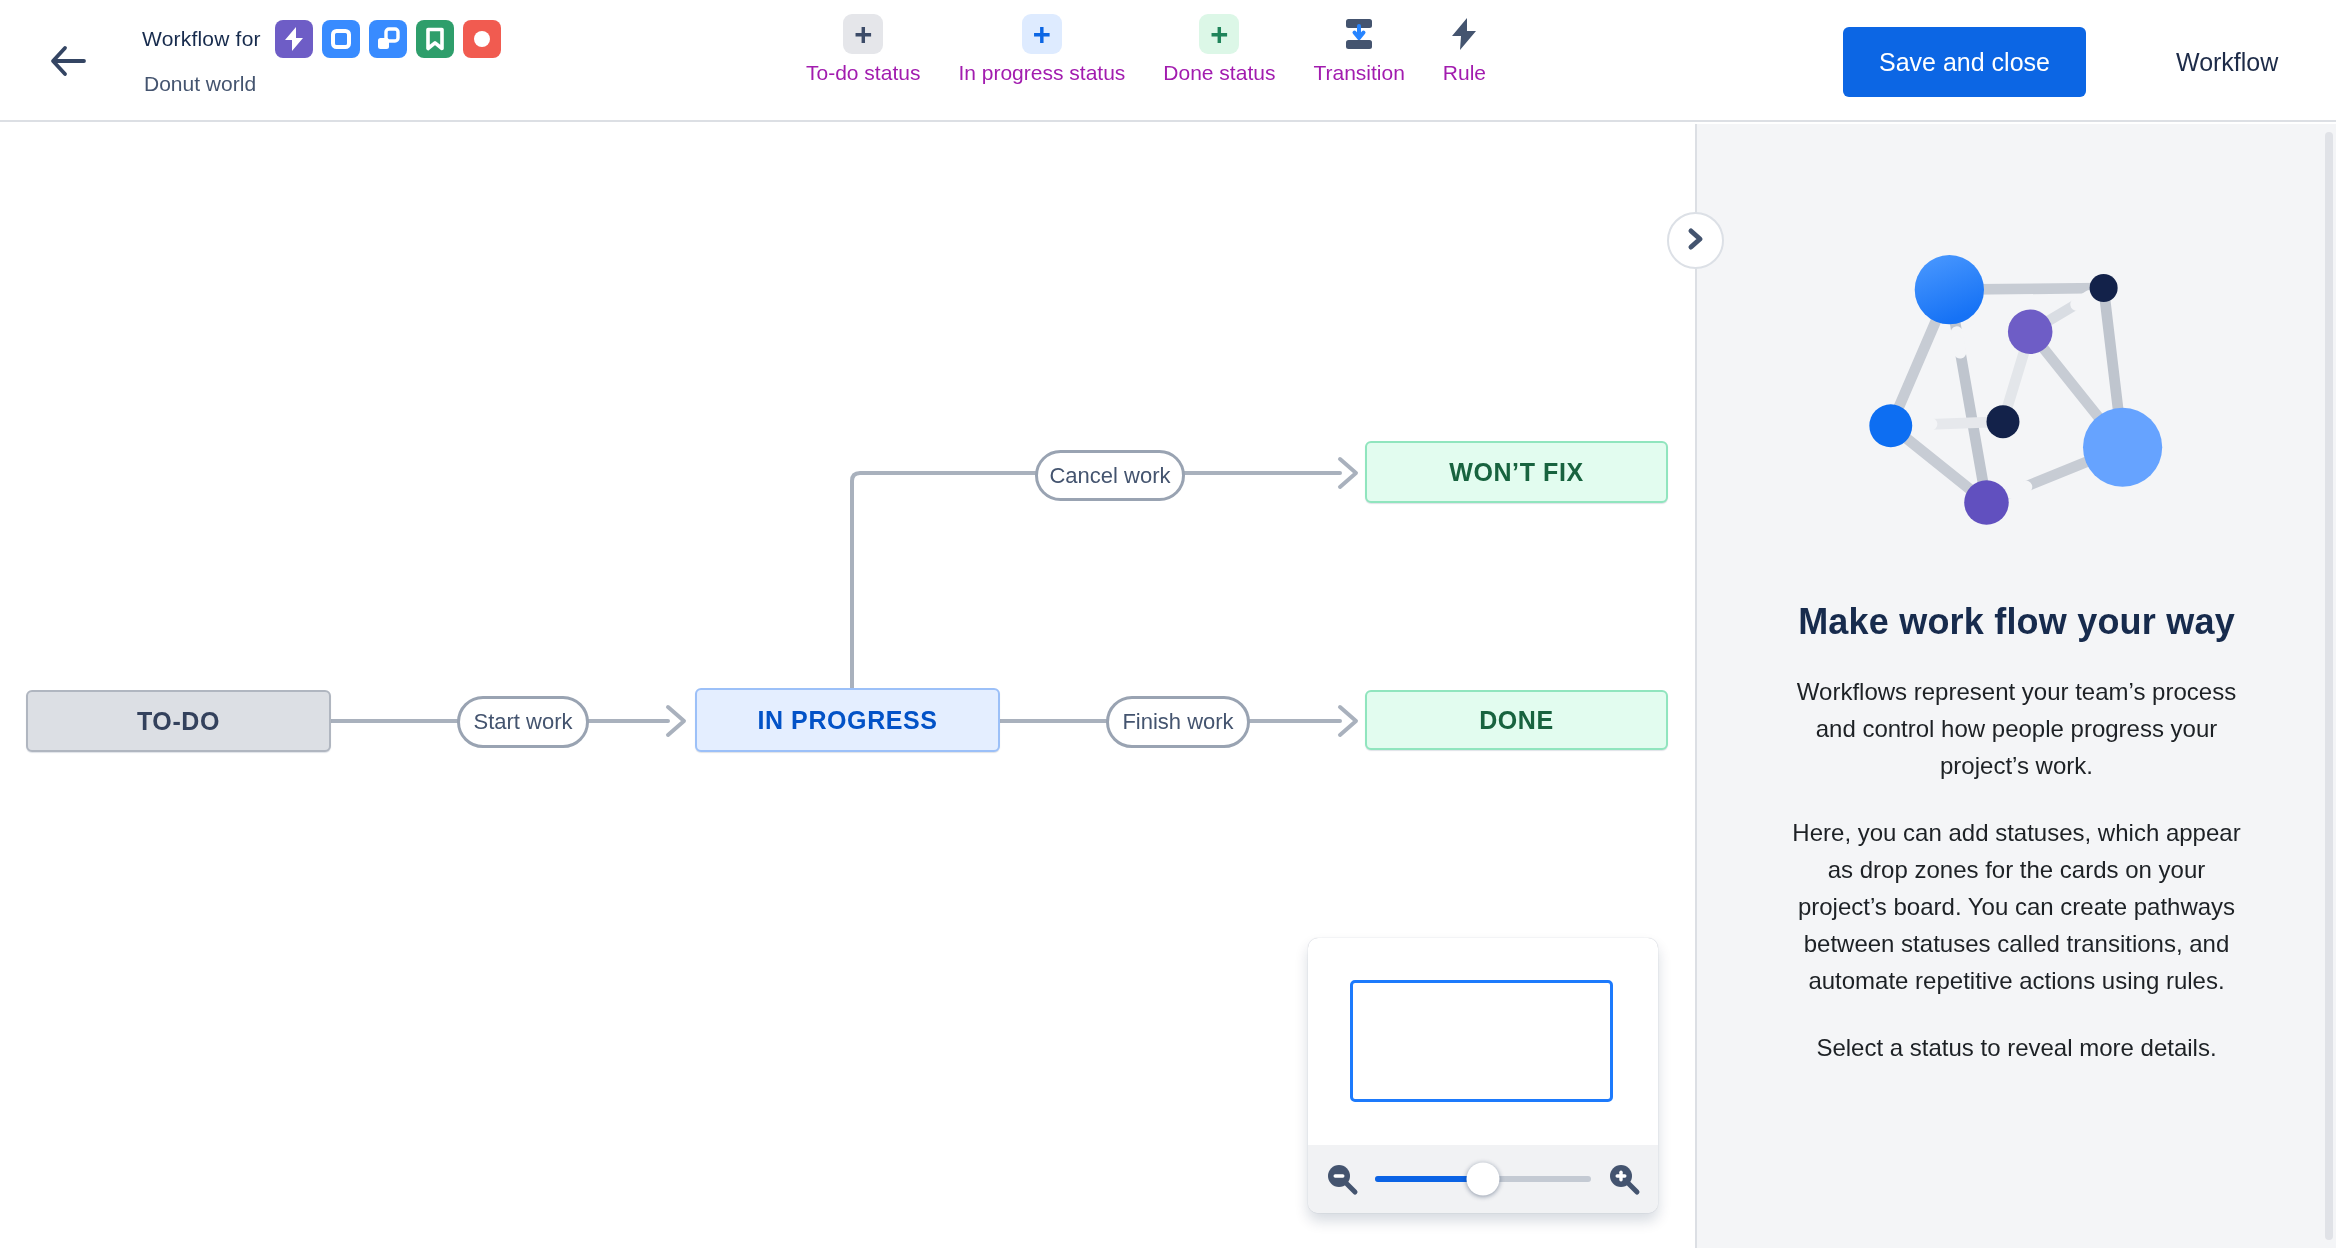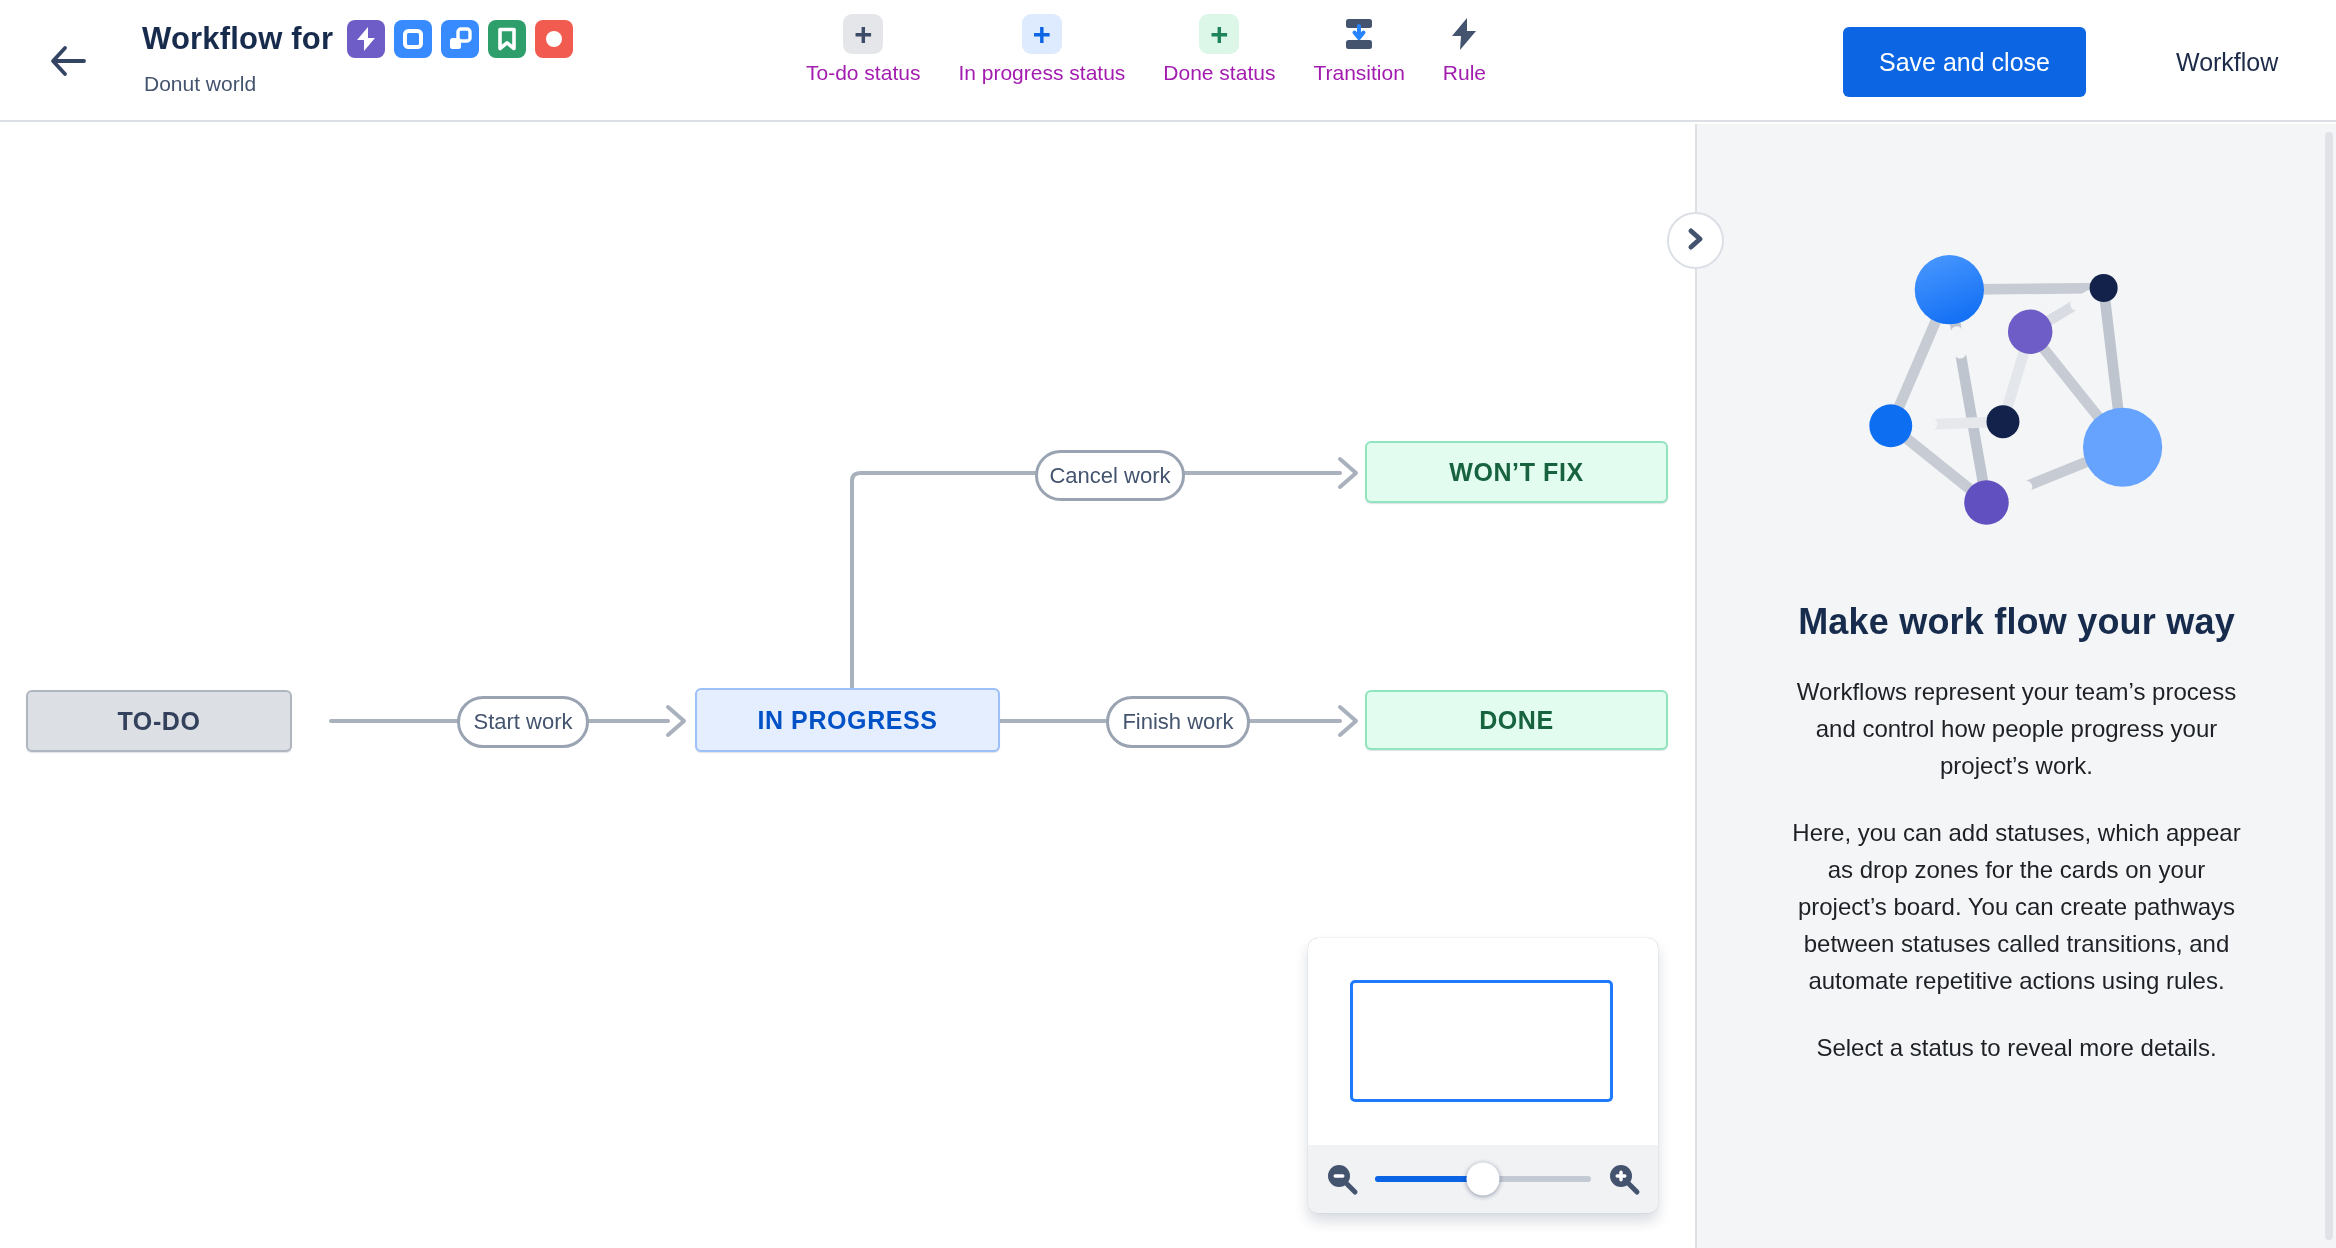--- a/index.html
+++ b/index.html
@@ -5,21 +5,21 @@
   * { margin:0; padding:0; box-sizing:border-box; }
   html,body { width:2336px; height:1248px; overflow:hidden; background:#fff;
               font-family:"Liberation Sans", sans-serif; }
 
   
   .header { position:absolute; left:0; top:0; width:2336px; height:122px;
             background:#fff; border-bottom:2px solid #DCDFE4; z-index:30; }
   .back-btn { position:absolute; left:44px; top:38px; width:48px; height:48px;
               border:none; background:transparent; cursor:pointer; }
   .title-row { position:absolute; left:142px; top:20px; display:flex; align-items:center; gap:10px; }
-  .page-title { font-size:31px; font-weight:bold; color:#172B4D; letter-spacing:.2px; }
+  .page-title { font-size:21px; font-weight:normal; color:#172B4D; letter-spacing:.2px; }
   .issue-icons { display:flex; gap:9px; margin-left:4px; }
   .issue-tile { width:38px; height:38px; border-radius:8px; display:flex;
                 align-items:center; justify-content:center; }
   .subtitle { position:absolute; left:144px; top:72px; font-size:21px; color:#44546F; }
 
   .toolbar { position:absolute; left:806px; top:14px; display:flex; gap:38px; }
   .tool-item { display:flex; flex-direction:column; align-items:center; gap:7px;
                background:transparent; border:none; cursor:pointer; }
   .tool-tile { width:40px; height:40px; border-radius:9px; display:flex;
                align-items:center; justify-content:center; }
@@ -43,21 +43,21 @@
                  font-family:"Liberation Sans", sans-serif; }
 
   
   .canvas { position:absolute; left:0; top:124px; width:1696px; height:1124px;
             background:#fff; }
   .connectors { position:absolute; left:0; top:0; }
 
   .status { position:absolute; display:flex; align-items:center; justify-content:center;
             font-weight:bold; font-size:25px; letter-spacing:.6px; border-radius:6px;
             cursor:pointer; box-shadow:0 1px 1px rgba(9,30,66,.13); }
-  .status-todo { left:26px; top:566px; width:266px; height:62px;
+  .status-todo { left:26px; top:566px; width:305px; height:62px;
                  background:#DCDFE4; border:2px solid #B0B6C0; color:#33415C; }
   .status-inprogress { left:695px; top:564px; width:305px; height:64px;
                  background:#E4EEFF; border:2.5px solid #9CC0F8; color:#0252C7; }
   .status-wontfix { left:1365px; top:317px; width:303px; height:62px;
                  background:#E2FCEF; border:2px solid #90E5BE; color:#18633F; }
   .status-done { left:1365px; top:566px; width:303px; height:60px;
                  background:#E2FCEF; border:2px solid #90E5BE; color:#18633F; }
 
   .pill { position:absolute; display:flex; align-items:center; justify-content:center;
           background:#fff; border:3px solid #99A3B2; border-radius:26px;

